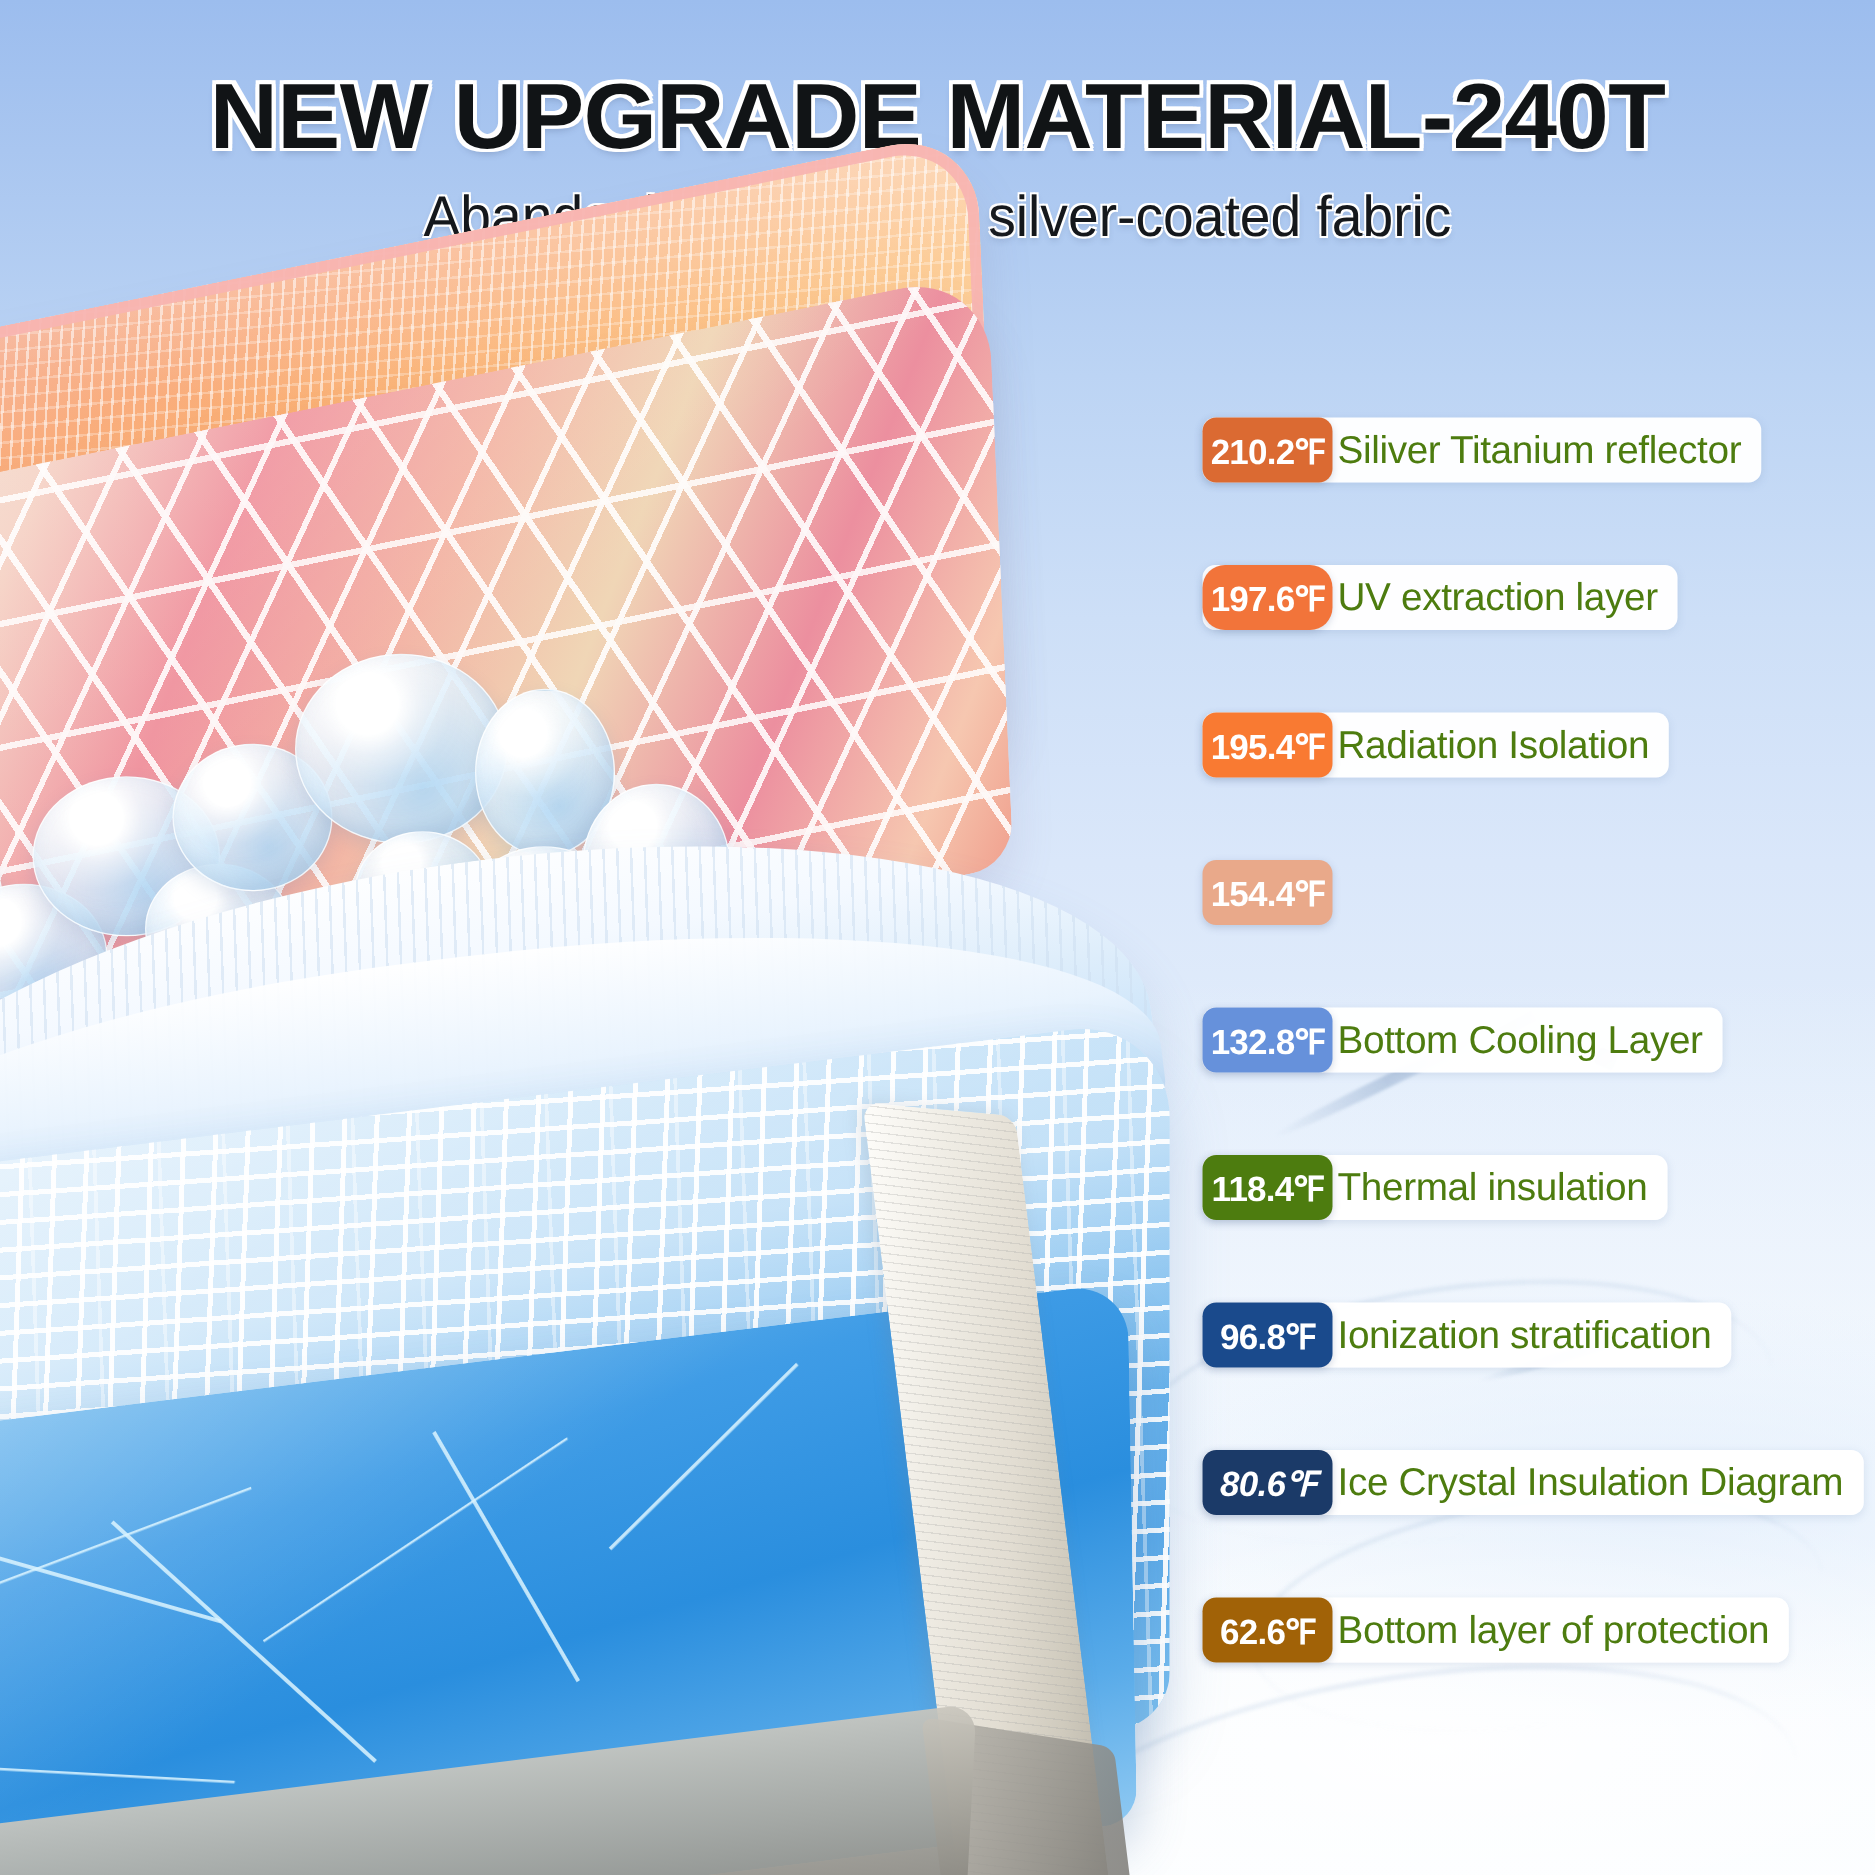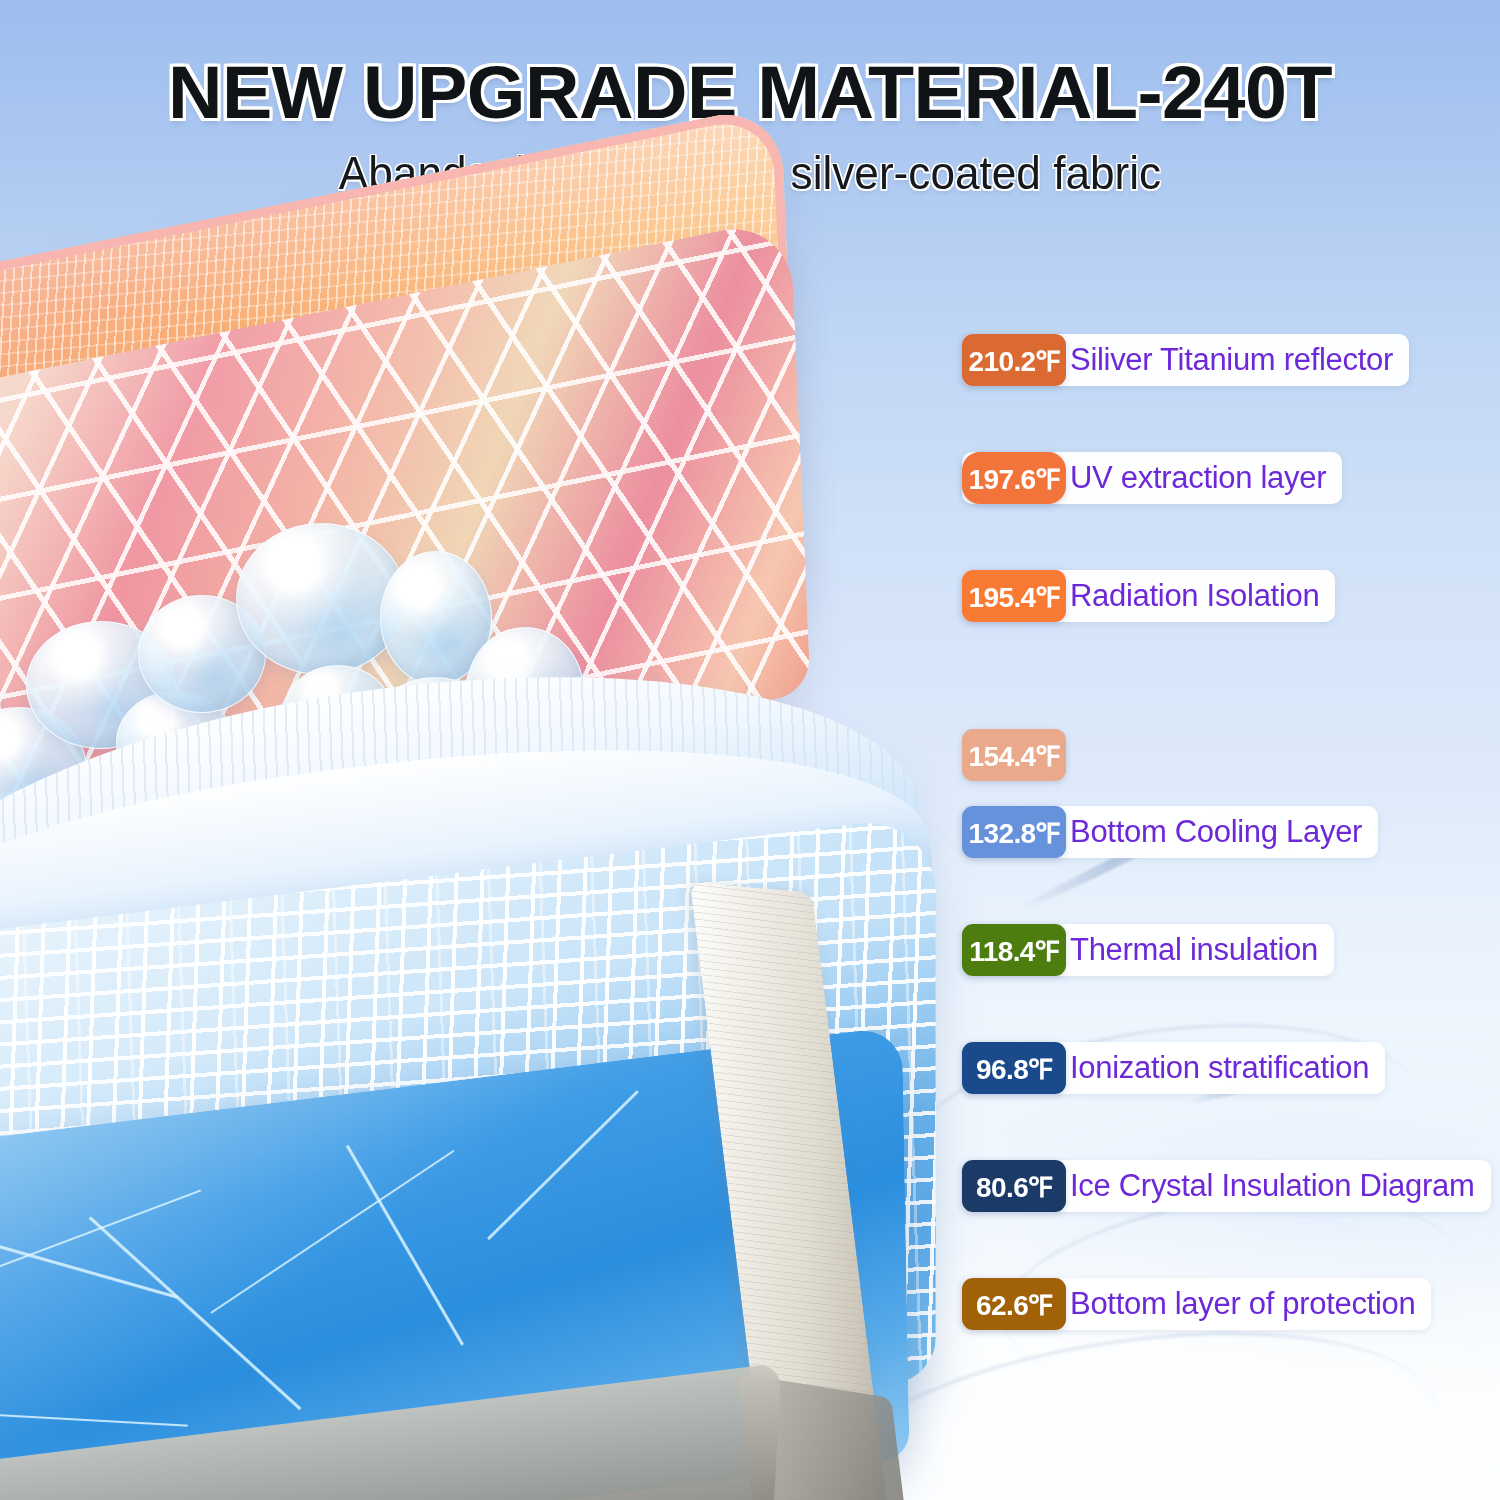--- a/index.html
+++ b/index.html
@@ -229,21 +229,21 @@
     position:absolute; left:0; top:0;
     width:104px; height:52px;
     display:flex; align-items:center; justify-content:center;
     border-radius:11px;
     color:#fff; font-weight:bold; font-size:28px;
     letter-spacing:-0.6px;
     box-shadow:0 2px 6px rgba(90,110,150,.25);
     z-index:2;
   }
   .spec-label {
-    font-size:31px; color:#6d28d9; letter-spacing:-0.3px;
+    font-size:31px; color:#4d7c0f; letter-spacing:-0.3px;
     font-family:"Liberation Sans", sans-serif;
   }
 </style>
 </head>
 <body>
 
 <div id="stage">
 
   <div class="bg-sky"></div>
   <div class="bg-ice">
@@ -333,21 +333,21 @@
     </div>
 
     <div class="spec-row">
       <div class="spec-pill">
         <span class="spec-label">Radiation Isolation</span>
       </div>
       <div class="spec-temp" style="background: rgb(249, 122, 50);">195.4℉</div>
     </div>
 
     <div class="spec-row">
-      <div class="spec-temp" style="background: rgb(233, 169, 138); margin-top: 41px;">154.4℉</div>
+      <div class="spec-temp" style="background: rgb(233, 169, 138);">154.4℉</div>
     </div>
 
     <div class="spec-row">
       <div class="spec-pill">
         <span class="spec-label">Bottom Cooling Layer</span>
       </div>
       <div class="spec-temp" style="background: rgb(102, 145, 219);">132.8℉</div>
     </div>
 
     <div class="spec-row">
@@ -361,21 +361,21 @@
       <div class="spec-pill">
         <span class="spec-label">Ionization stratification</span>
       </div>
       <div class="spec-temp" style="background: rgb(26, 74, 140);">96.8℉</div>
     </div>
 
     <div class="spec-row">
       <div class="spec-pill">
         <span class="spec-label">Ice Crystal Insulation Diagram</span>
       </div>
-      <div class="spec-temp" style="background: rgb(27, 58, 104);">80.6℉</div>
+      <div class="spec-temp" style="background: rgb(27, 58, 104); font-style: italic;">80.6℉</div>
     </div>
 
     <div class="spec-row">
       <div class="spec-pill">
         <span class="spec-label">Bottom layer of protection</span>
       </div>
       <div class="spec-temp" style="background: #a16207;">62.6℉</div>
     </div>
 
   </div>

